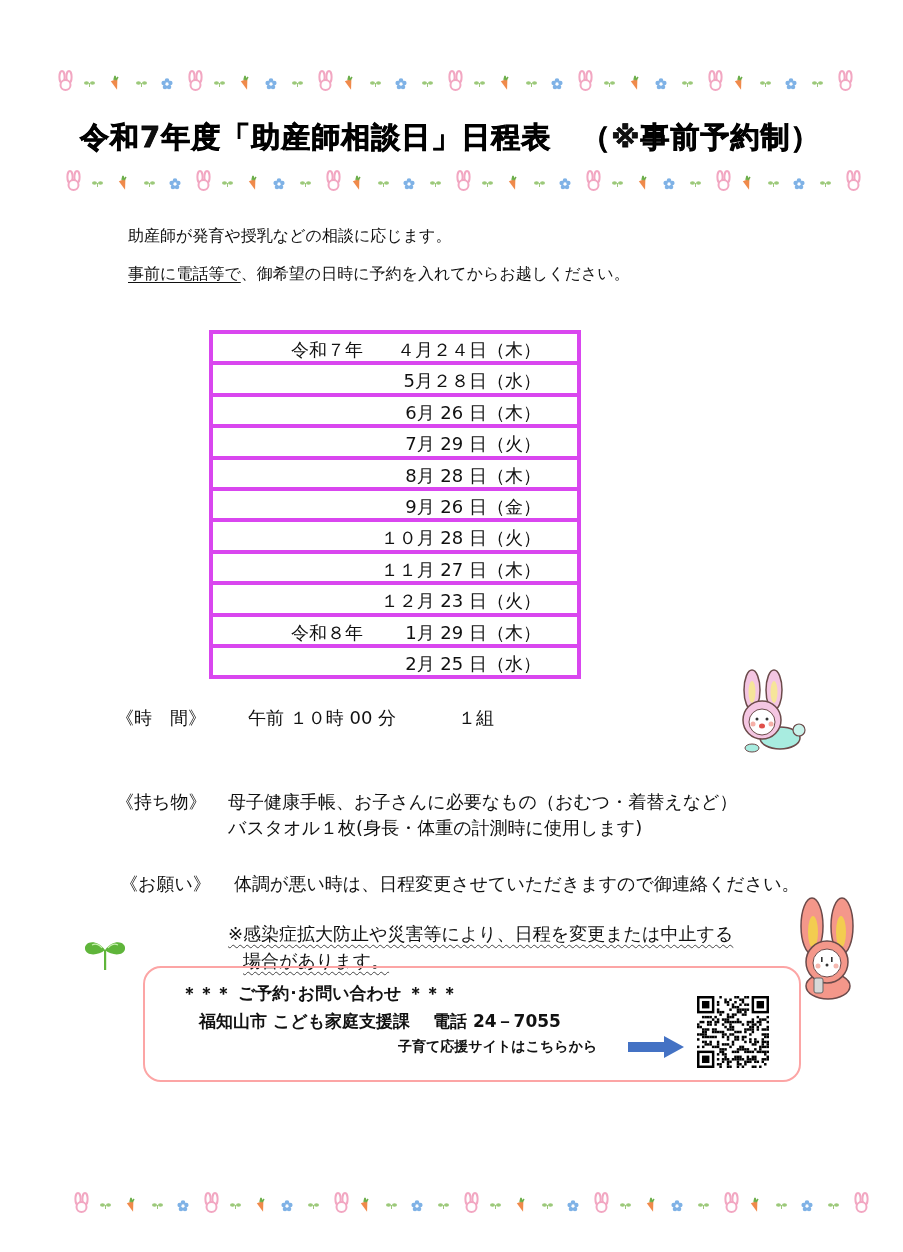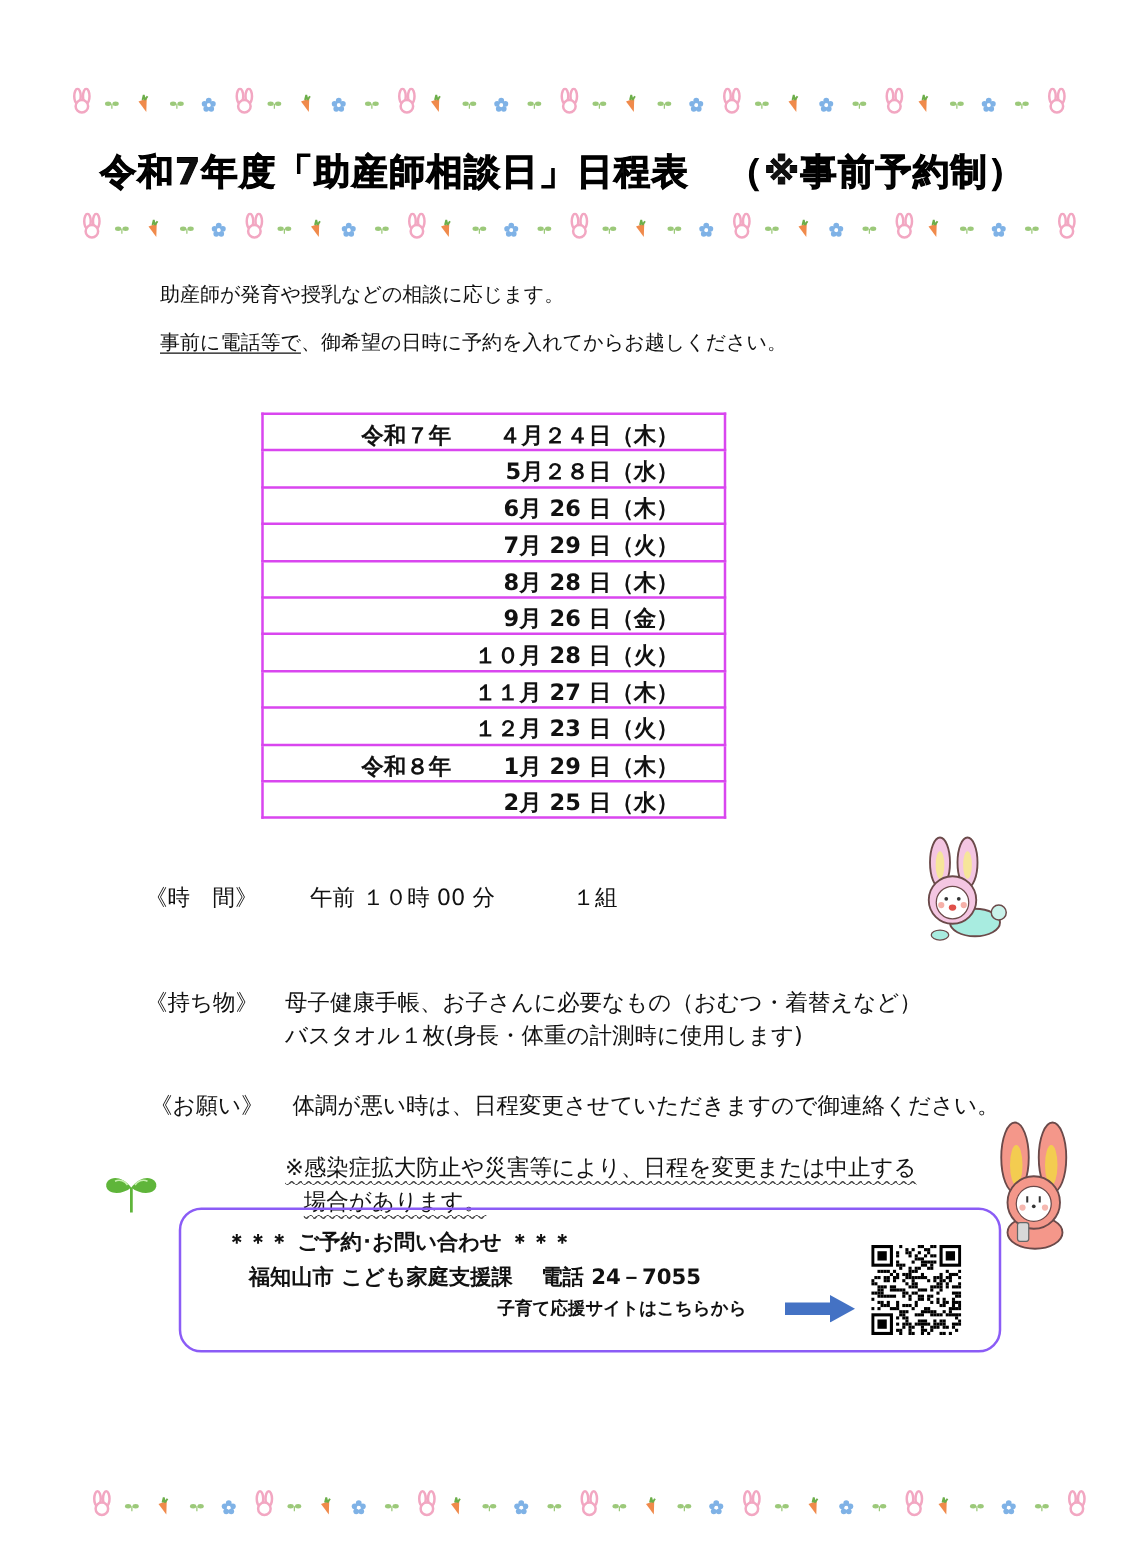--- a/index.html
+++ b/index.html
@@ -8,29 +8,29 @@
   .deco-row { position:absolute; left:0; width:903px; height:22px; }
   .deco-row svg { display:block; }
   .title { position:absolute; left:80px; top:118px; width:760px; height:42px;
            font-size:29px; font-weight:bold; letter-spacing:1px; white-space:nowrap;
            -webkit-text-stroke:0.8px #000; }
   .title .gap { display:inline-block; width:30px; }
   .intro { position:absolute; left:128px; font-size:16px; white-space:nowrap; }
   .intro u { text-decoration:underline; text-underline-offset:3px; }
   table.sched { position:absolute; left:209px; top:330px; width:372px;
                 border-collapse:collapse; }
-  table.sched td { border:2px solid #d946ef; height:27.4px; padding:0; font-size:18px;
-                   position:relative;font-weight:bold; }
+  table.sched td { border:4px solid #d946ef; height:27.4px; padding:0; font-size:18px;
+                   position:relative; }
   table.sched td .era { position:absolute; left:78px; top:4px; }
   table.sched td .date { position:absolute; right:36px; top:4px; text-align:right; white-space:nowrap; }
   .label { position:absolute; font-size:18px; white-space:nowrap; }
   .txt { position:absolute; font-size:18px; white-space:nowrap; }
   .wavy { text-decoration:underline wavy #444; text-decoration-thickness:1px; text-underline-offset:4px;margin-top:24px; }
   .contact-box { position:absolute; left:143px; top:966px; width:658px; height:116px;
-                 border:2px solid #8b5cf6; border-radius:18px; box-sizing:border-box; }
+                 border:2px solid #fca5a5; border-radius:18px; box-sizing:border-box; }
   .contact-box .c1 { position:absolute; left:36px; top:14px; font-size:17px; font-weight:bold; white-space:nowrap; }
   .contact-box .c2 { position:absolute; left:54px; top:42px; font-size:17px; font-weight:bold; white-space:nowrap; }
   .contact-box .c3 { position:absolute; left:253px; top:70px; font-size:14px; font-weight:bold; white-space:nowrap; }
   .contact-box .arrow { position:absolute; left:483px; top:68px; }
   .contact-box .qr { position:absolute; left:552px; top:28px; width:72px; height:72px; }
   .illus { position:absolute; }
 </style>
 </head>
 <body>
 

